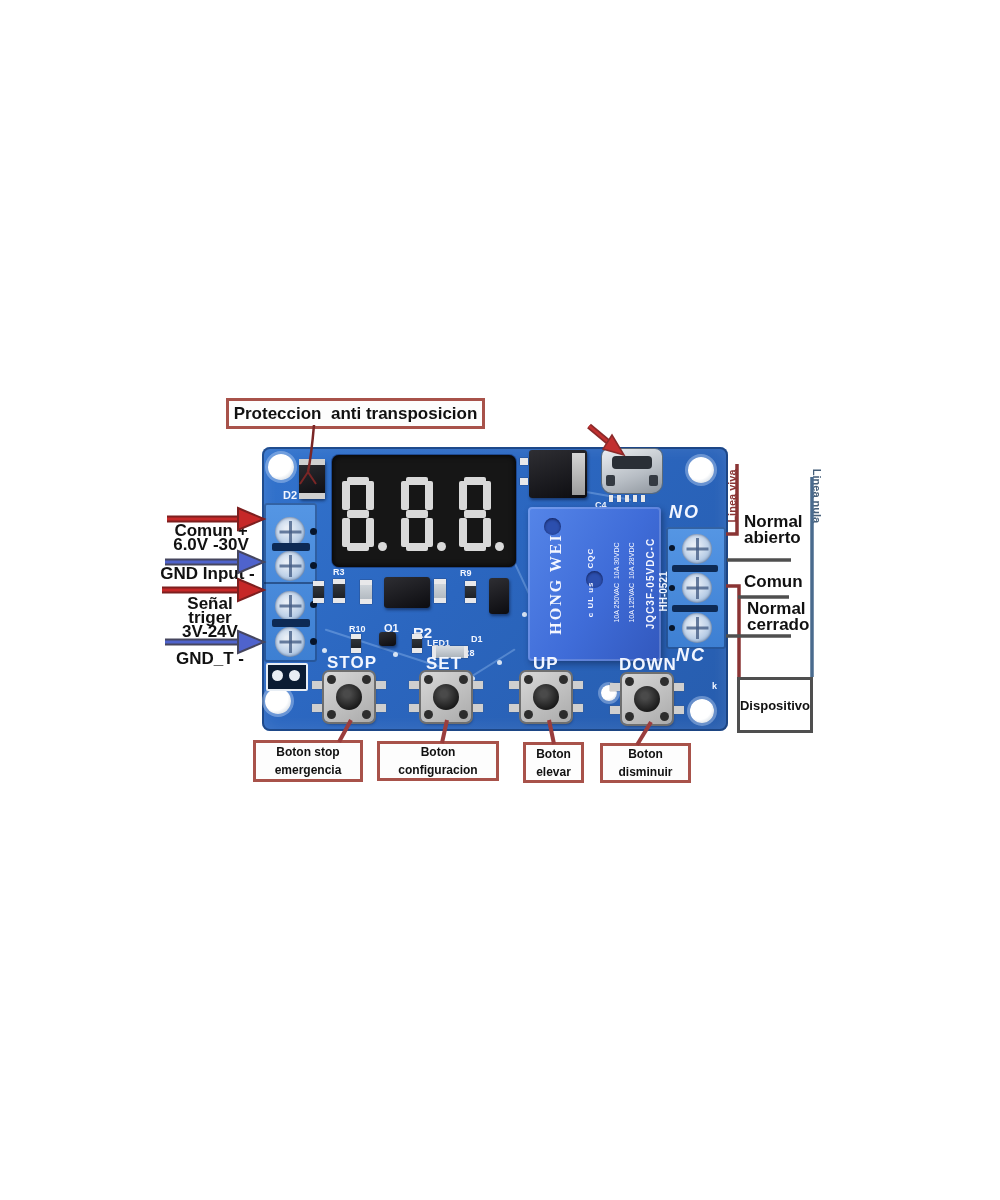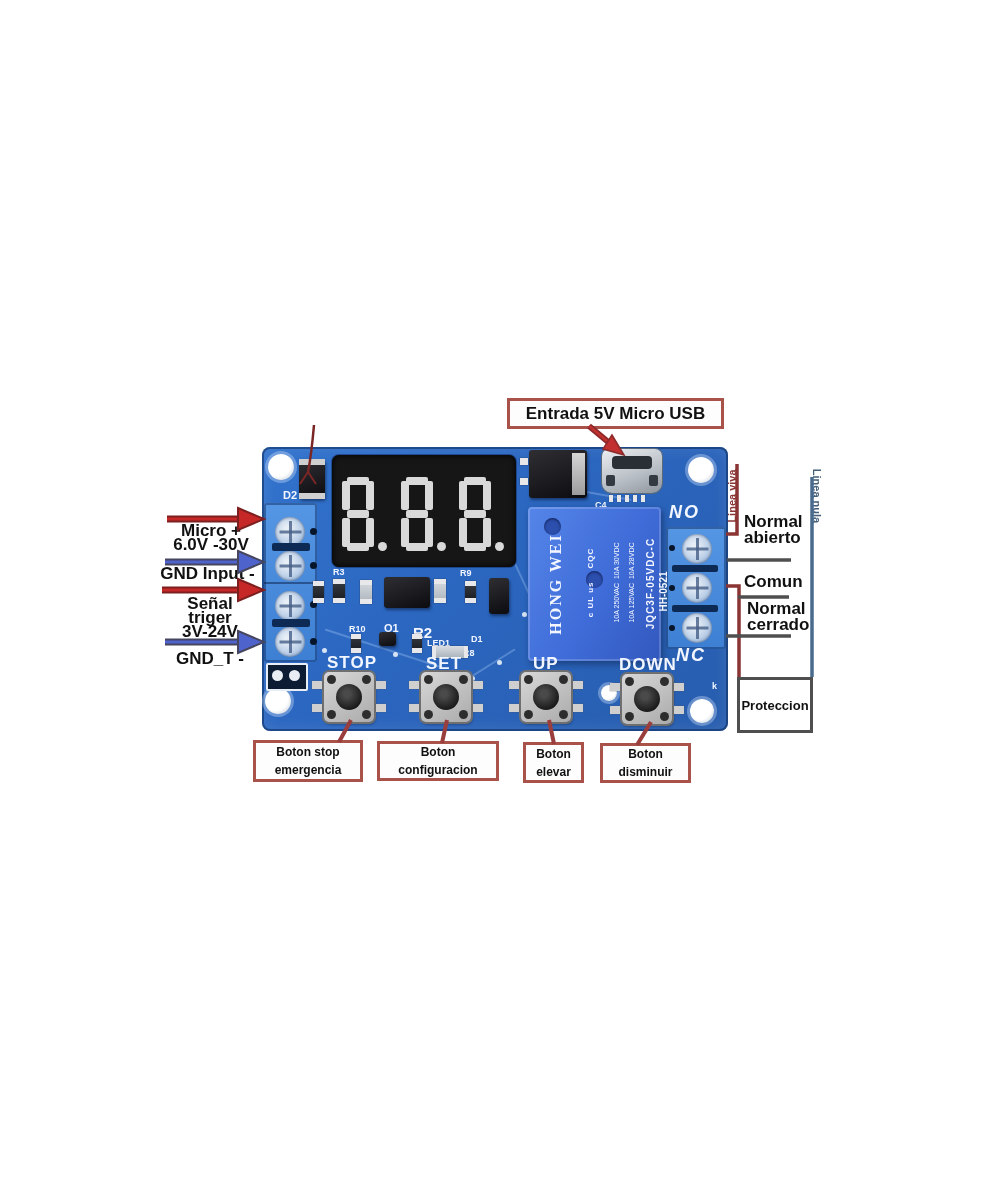--- a/index.html
+++ b/index.html
@@ -273,43 +273,43 @@
   <div class="pin" style="left:473px;top:704px;"></div>
   <div class="pin" style="left:509px;top:681px;"></div>
   <div class="pin" style="left:509px;top:704px;"></div>
   <div class="pin" style="left:573px;top:681px;"></div>
   <div class="pin" style="left:573px;top:704px;"></div>
   <div class="pin" style="left:610px;top:683px;"></div>
   <div class="pin" style="left:610px;top:706px;"></div>
   <div class="pin" style="left:674px;top:683px;"></div>
   <div class="pin" style="left:674px;top:706px;"></div>
 
-  <div class="callout top" style="left:507px;top:398px;width:211px;height:25px;">
-    <span>Entrada 5V Micro USB</span>
+  <div class="callout top" style="left:226px;top:398px;width:253px;height:25px;">
+    <span style="white-space:pre;">Proteccion  anti transposicion</span>
   </div>
 
   <div class="callout bottom" style="left:253px;top:740px;width:104px;height:36px;">
     <span>Boton stop</span>
     <span>emergencia</span>
   </div>
   <div class="callout bottom" style="left:377px;top:741px;width:116px;height:34px;">
     <span>Boton</span>
     <span>configuracion</span>
   </div>
   <div class="callout bottom" style="left:523px;top:742px;width:55px;height:35px;">
     <span>Boton</span>
     <span>elevar</span>
   </div>
   <div class="callout bottom" style="left:600px;top:743px;width:85px;height:34px;">
     <span>Boton</span>
     <span>disminuir</span>
   </div>
 
   <div class="sidelabel" style="left:155px;top:524px;width:112px;">
-    <span style="display:block;">Micro +</span>
+    <span style="display:block;">Comun +</span>
     <span style="display:block;">6.0V -30V</span>
   </div>
   <div class="sidelabel" style="left:150px;top:567px;width:115px;">
     <span style="display:block;">GND Input -</span>
   </div>
   <div class="sidelabel" style="left:158px;top:597px;width:104px;">
     <span style="display:block;">Señal</span>
     <span style="display:block;">triger</span>
     <span style="display:block;">3V-24V</span>
   </div>
@@ -327,21 +327,21 @@
   <div class="rightlabel" style="left:744px;top:574px;">
     <span style="display:block;">Comun</span>
   </div>
   <div class="rightlabel" style="left:747px;top:601px;">
     <span style="display:block;">Normal</span>
     <span style="display:block;">cerrado</span>
   </div>
 
   <div class="abs" style="left:737px;top:677px;width:70px;height:50px;border:3px solid #4f4f4f;background:#fff;
        display:flex;align-items:center;justify-content:center;font-weight:bold;font-size:13px;color:#111;">
-    <span>Proteccion</span>
+    <span>Dispositivo</span>
   </div>
 
   <svg class="overlay" width="1000" height="1200" viewBox="0 0 1000 1200">
 
     <g>
       <path d="M314,425 C312,448 310,462 308,472" stroke="#7a2626" stroke-width="2.5" fill="none"></path>
       <path d="M308,472 L300,484 M308,472 L316,484" stroke="#7a2626" stroke-width="2" fill="none"></path>
     </g>
 
     <g>

